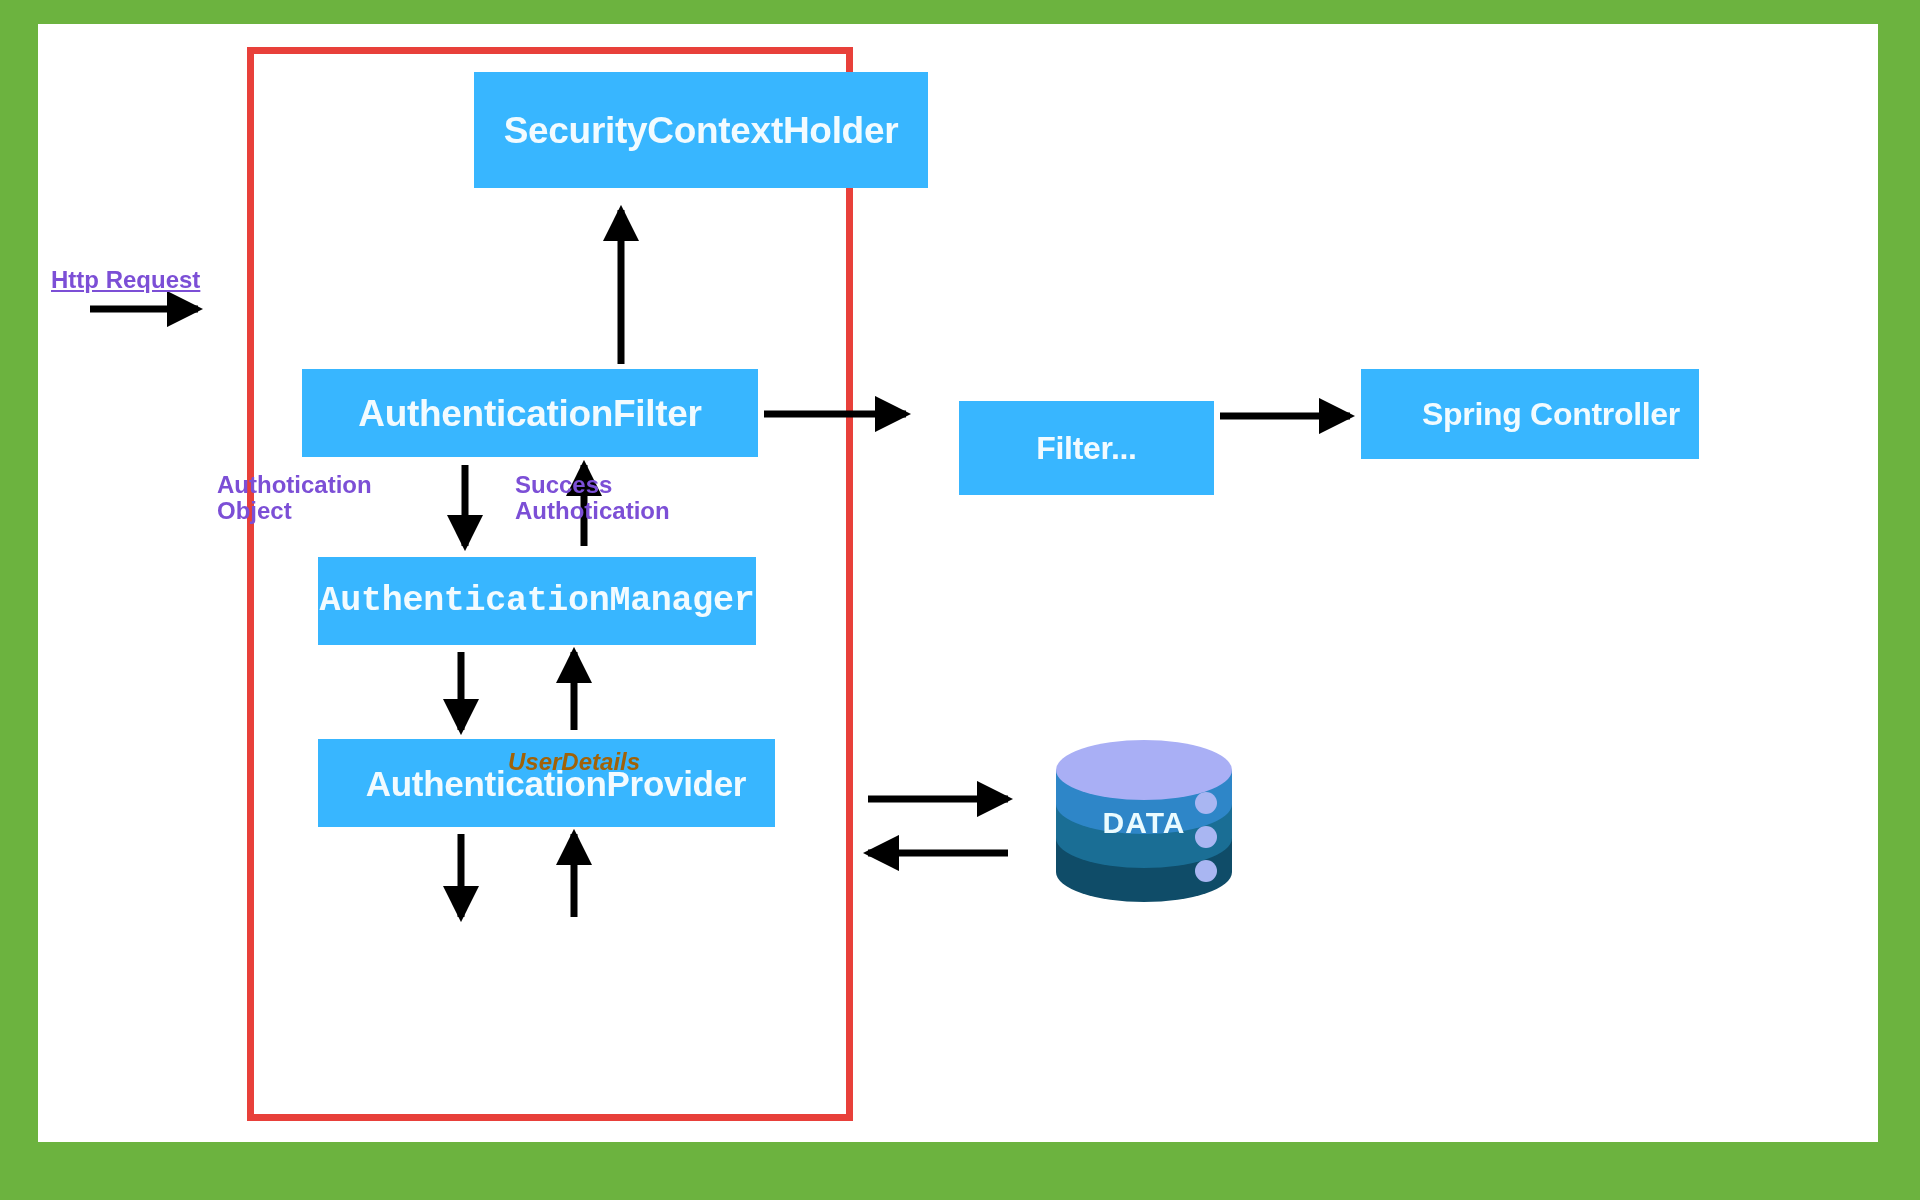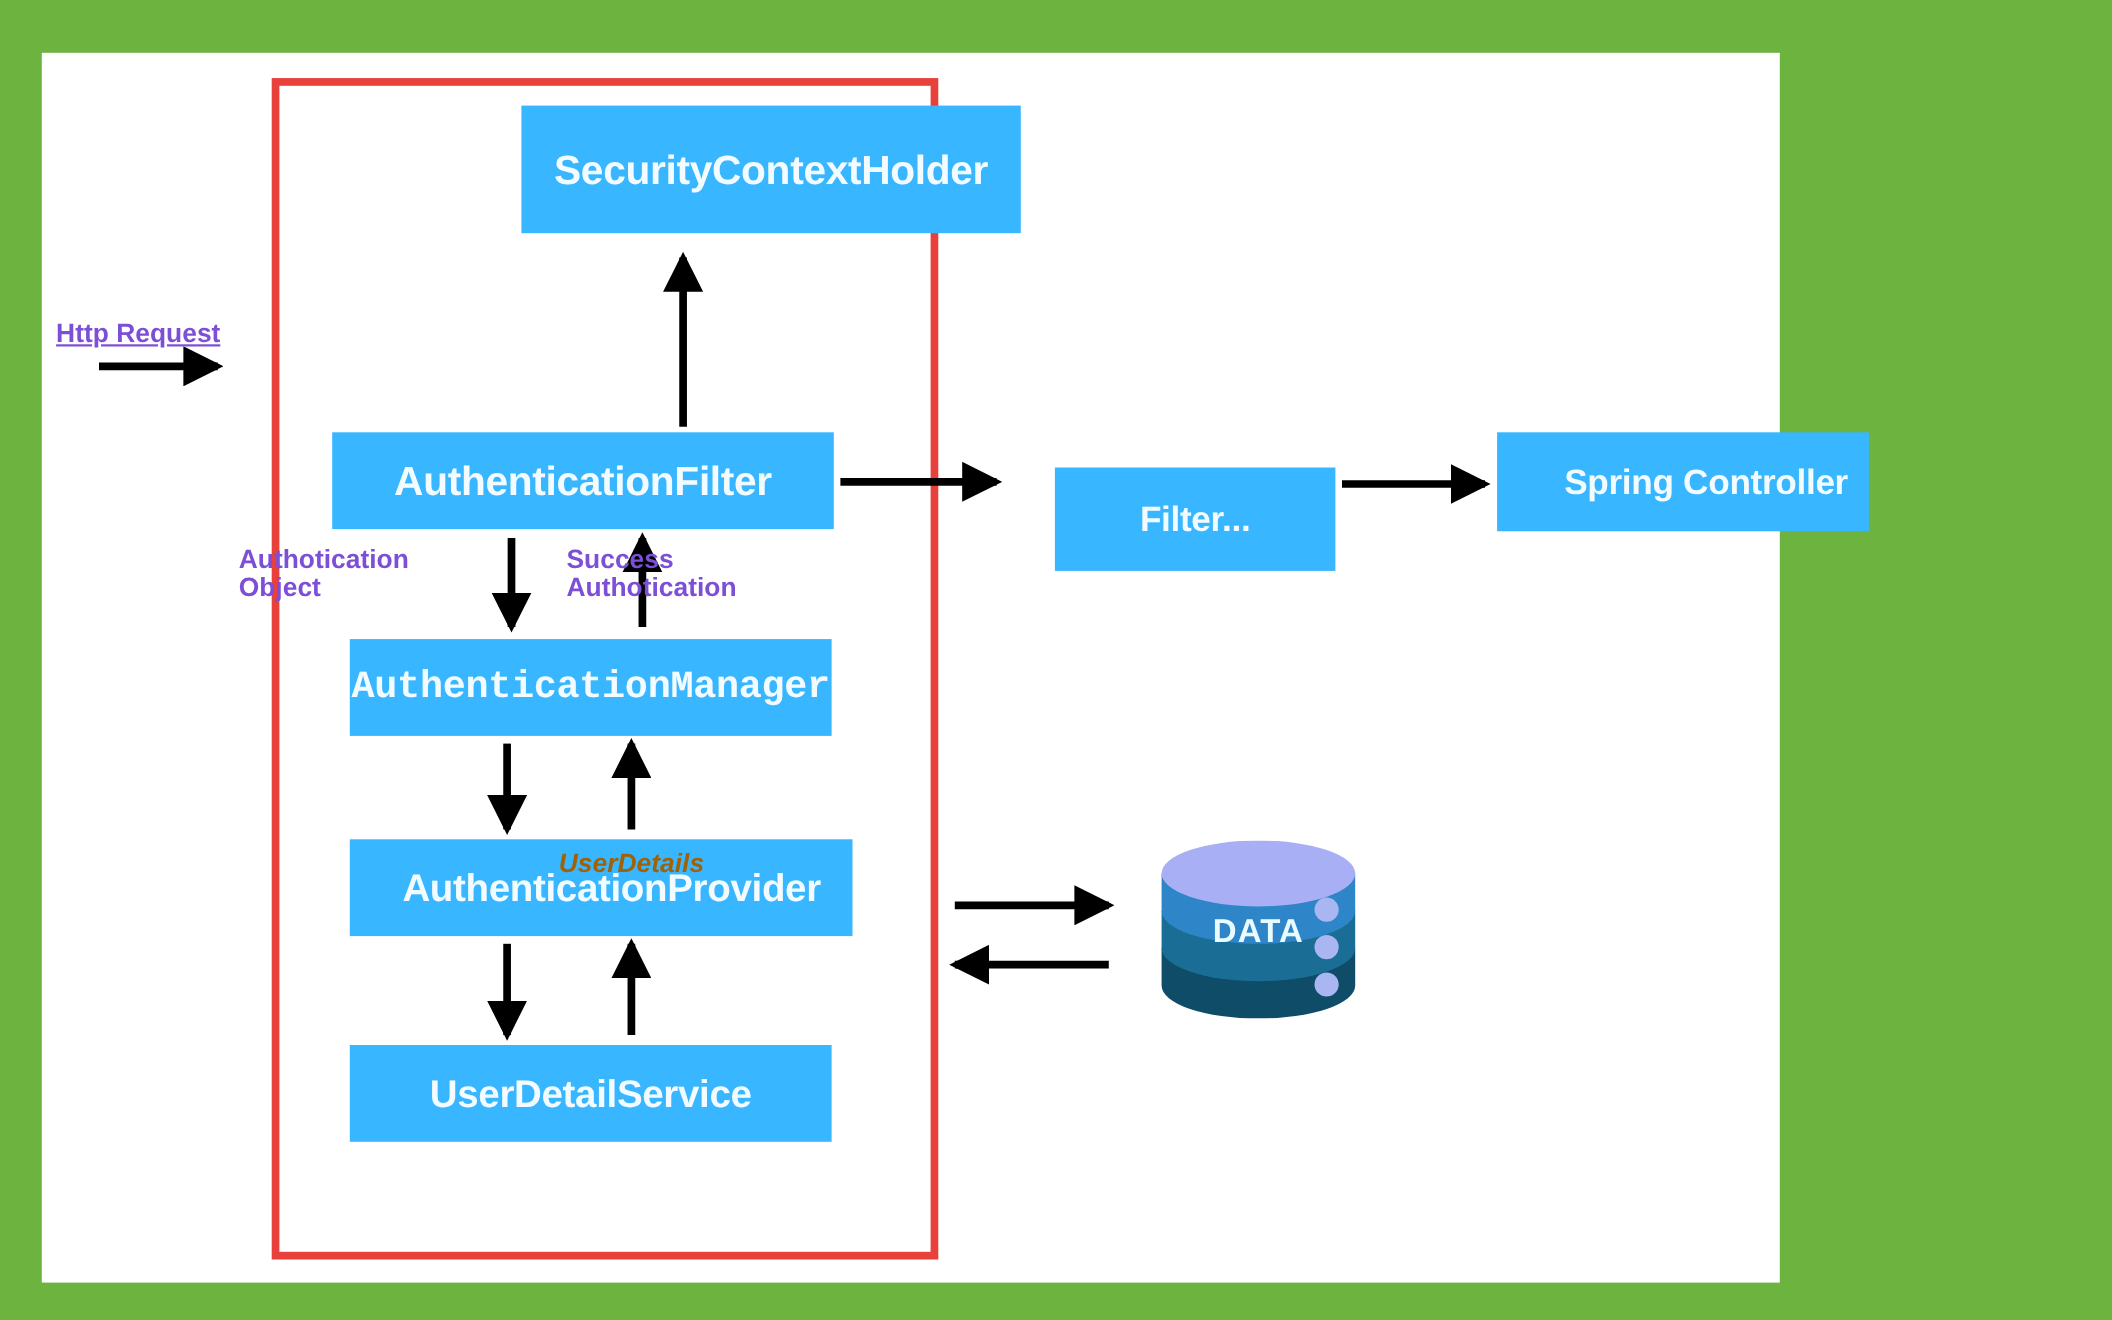--- a/index.html
+++ b/index.html
@@ -19,22 +19,22 @@
     width: 1920px;
     height: 1200px;
     background: var(--green, #6CB33F);
     box-sizing: border-box;
   }
 
   
   #canvas {
     position: absolute;
     left: 38px;
-    top: 48px;
-    width: 1580px;
+    top: 24px;
+    width: 1840px;
     height: 1118px;
     background: #ffffff;
   }
 
   
   .red-frame {
     position: absolute;
     left: 209px;
     top: 23px;
     width: 606px;
@@ -166,23 +166,20 @@
     </div>
 
     <div class="box box-authmgr" style="background: rgb(56, 182, 255); color: rgb(242, 251, 255);">
       <span>AuthenticationManager</span>
     </div>
 
     <div class="box box-authprov" style="background: rgb(56, 182, 255); color: rgb(242, 251, 255); padding-left: 19px;">
       <span>AuthenticationProvider</span>
     </div>
 
-    <div class="box box-userdetail" style="background: rgb(56, 182, 255); color: rgb(242, 251, 255);">
-      <span>UserDetailService</span>
-    </div>
 
     <div class="box box-filter" style="background: rgb(56, 182, 255); color: rgb(242, 251, 255); margin-top: 32px;">
       <span>Filter...</span>
     </div>
 
     <div class="box box-springctl" style="background: rgb(56, 182, 255); color: rgb(242, 251, 255); padding-left: 42px;">
       <span>Spring Controller</span>
     </div>
 
     <div class="plabel lbl-http" style="color: rgb(124, 79, 214);">Http Request</div>

